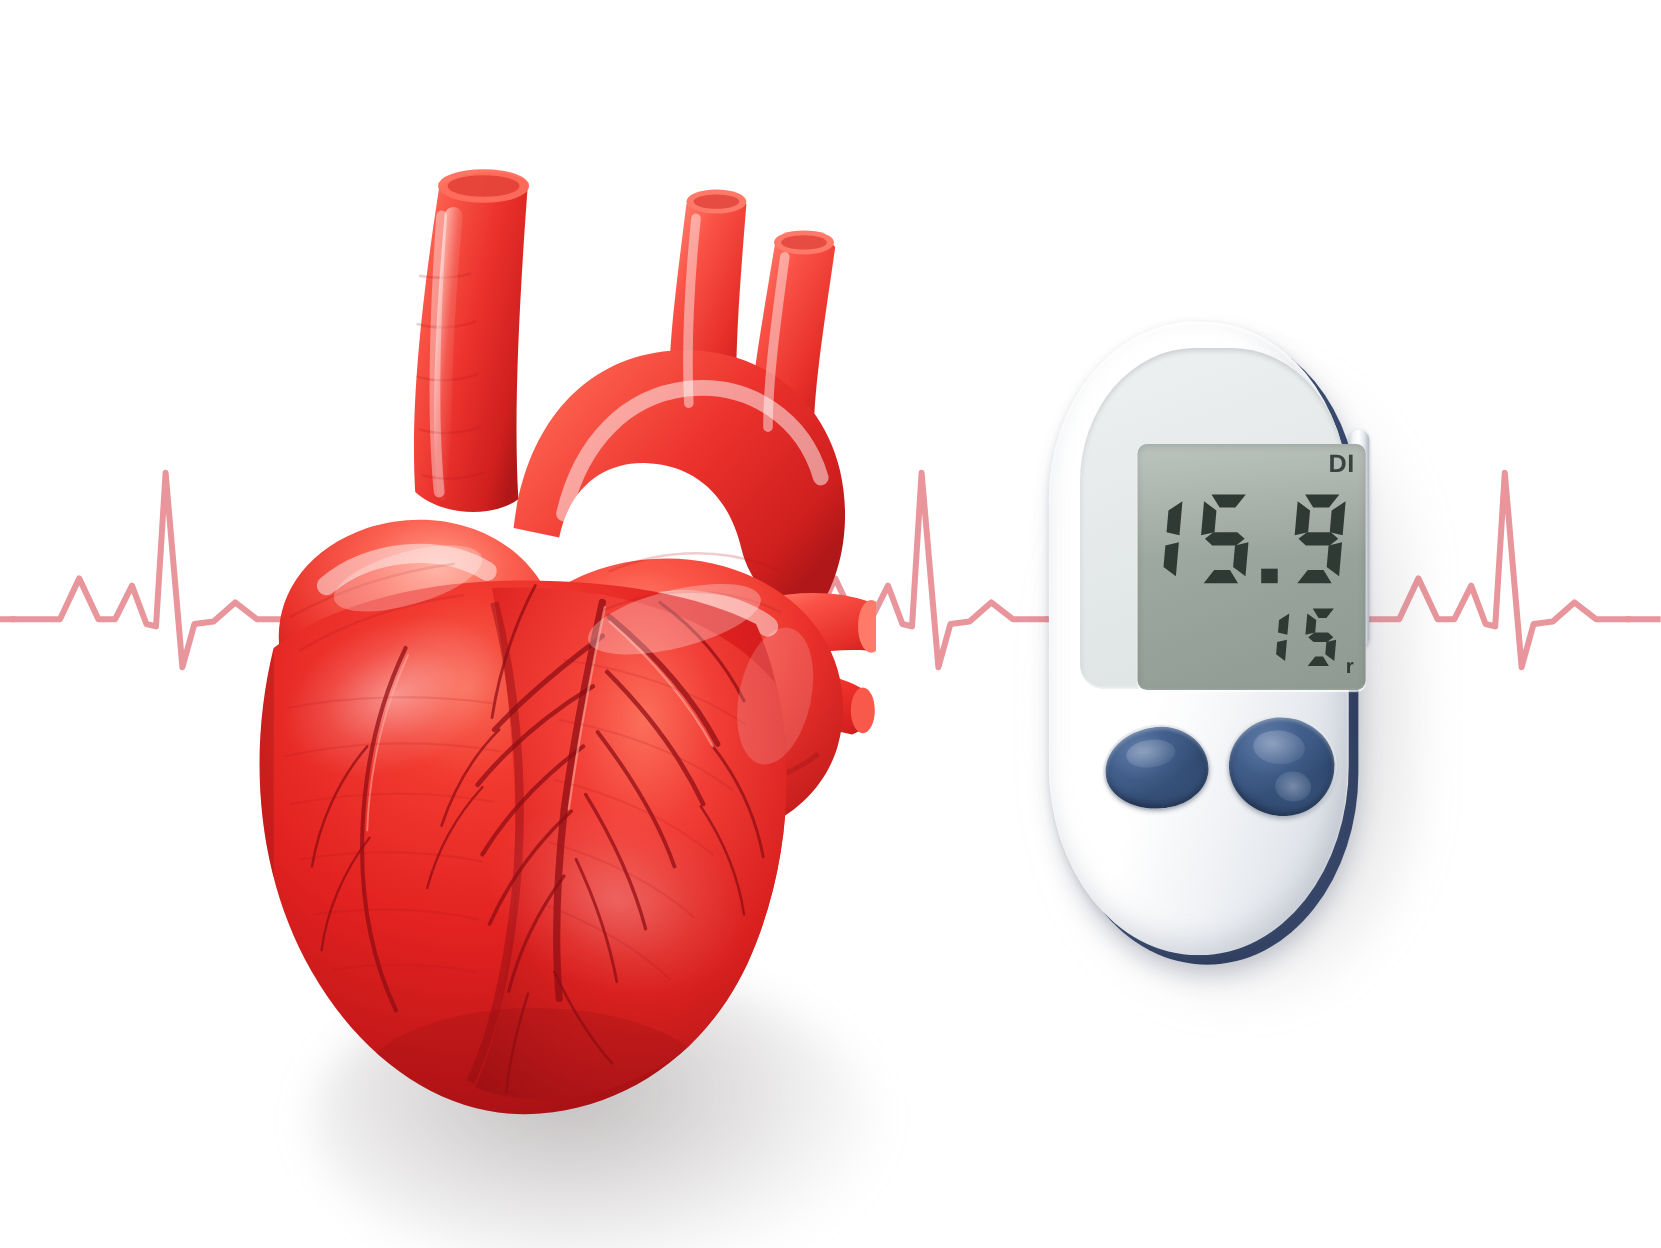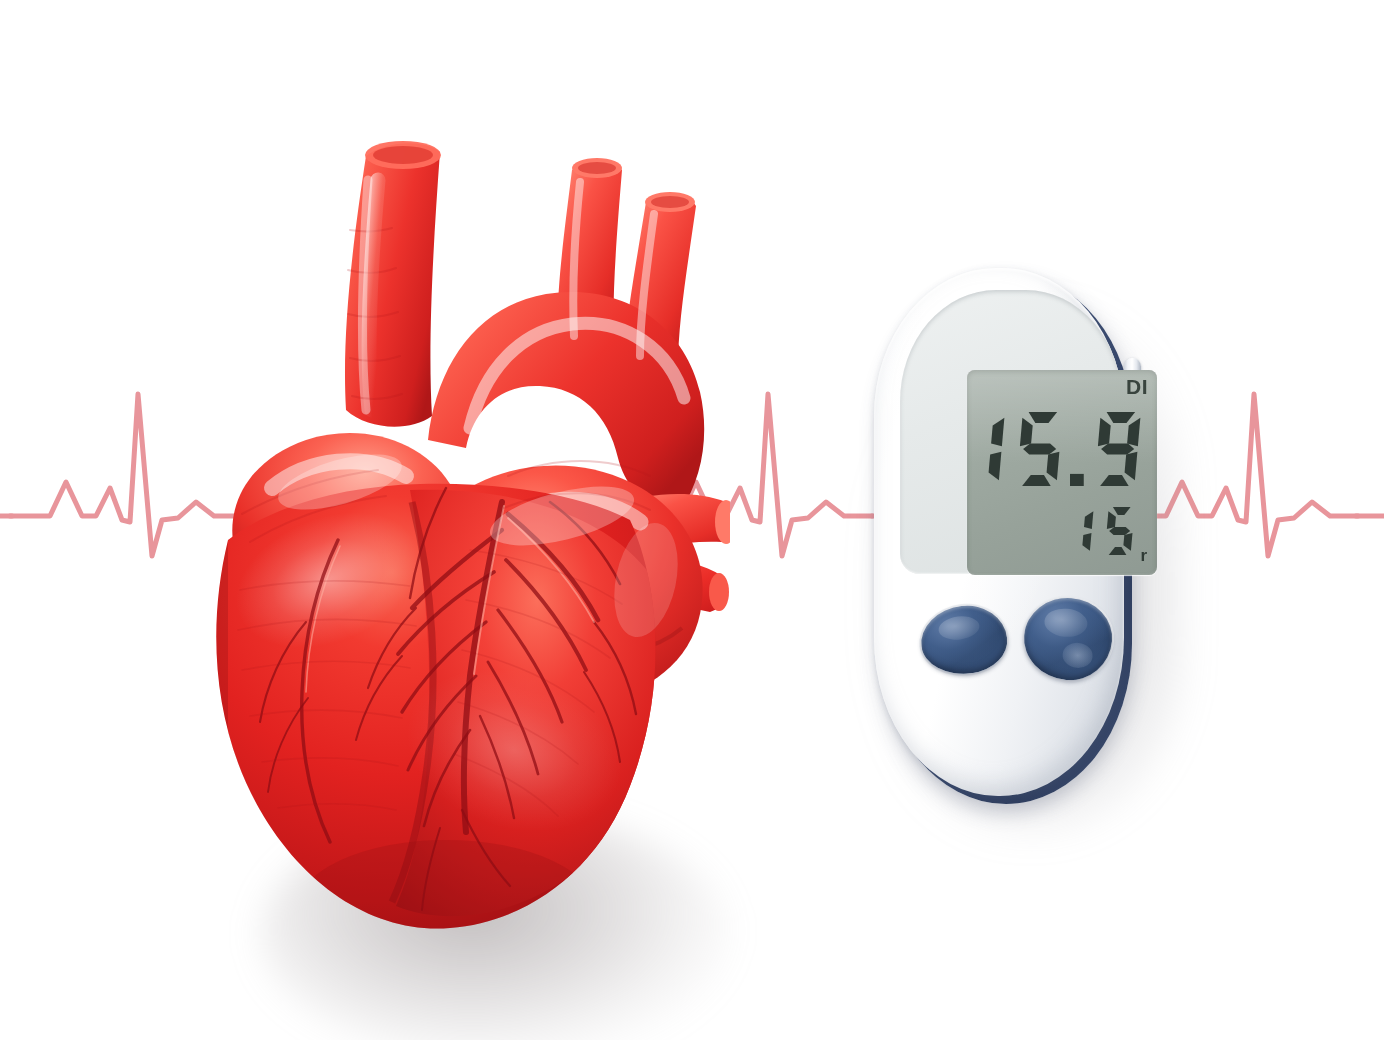--- a/index.html
+++ b/index.html
@@ -136,21 +136,20 @@
     width: 190px;
     height: 205px;
     border-radius: 8px;
     background:
       linear-gradient(158deg, #a9b3ac 0%, #9faaa2 30%, #97a29a 62%, #8f9a93 100%);
     box-shadow:
       inset 0 2px 5px rgba(70,80,76,0.32),
       inset 0 -1px 2px rgba(255,255,255,0.18),
       0 1px 1px rgba(255,255,255,0.8);
     overflow: hidden;
-    margin-left: 19px;
   }
   #lcd-gloss {
     position: absolute;
     left: 0; top: 0;
     width: 100%; height: 46%;
     background: linear-gradient(180deg, rgba(255,255,255,0.22), rgba(255,255,255,0));
     pointer-events: none;
   }
   .lcd-annun {
     position: absolute;

